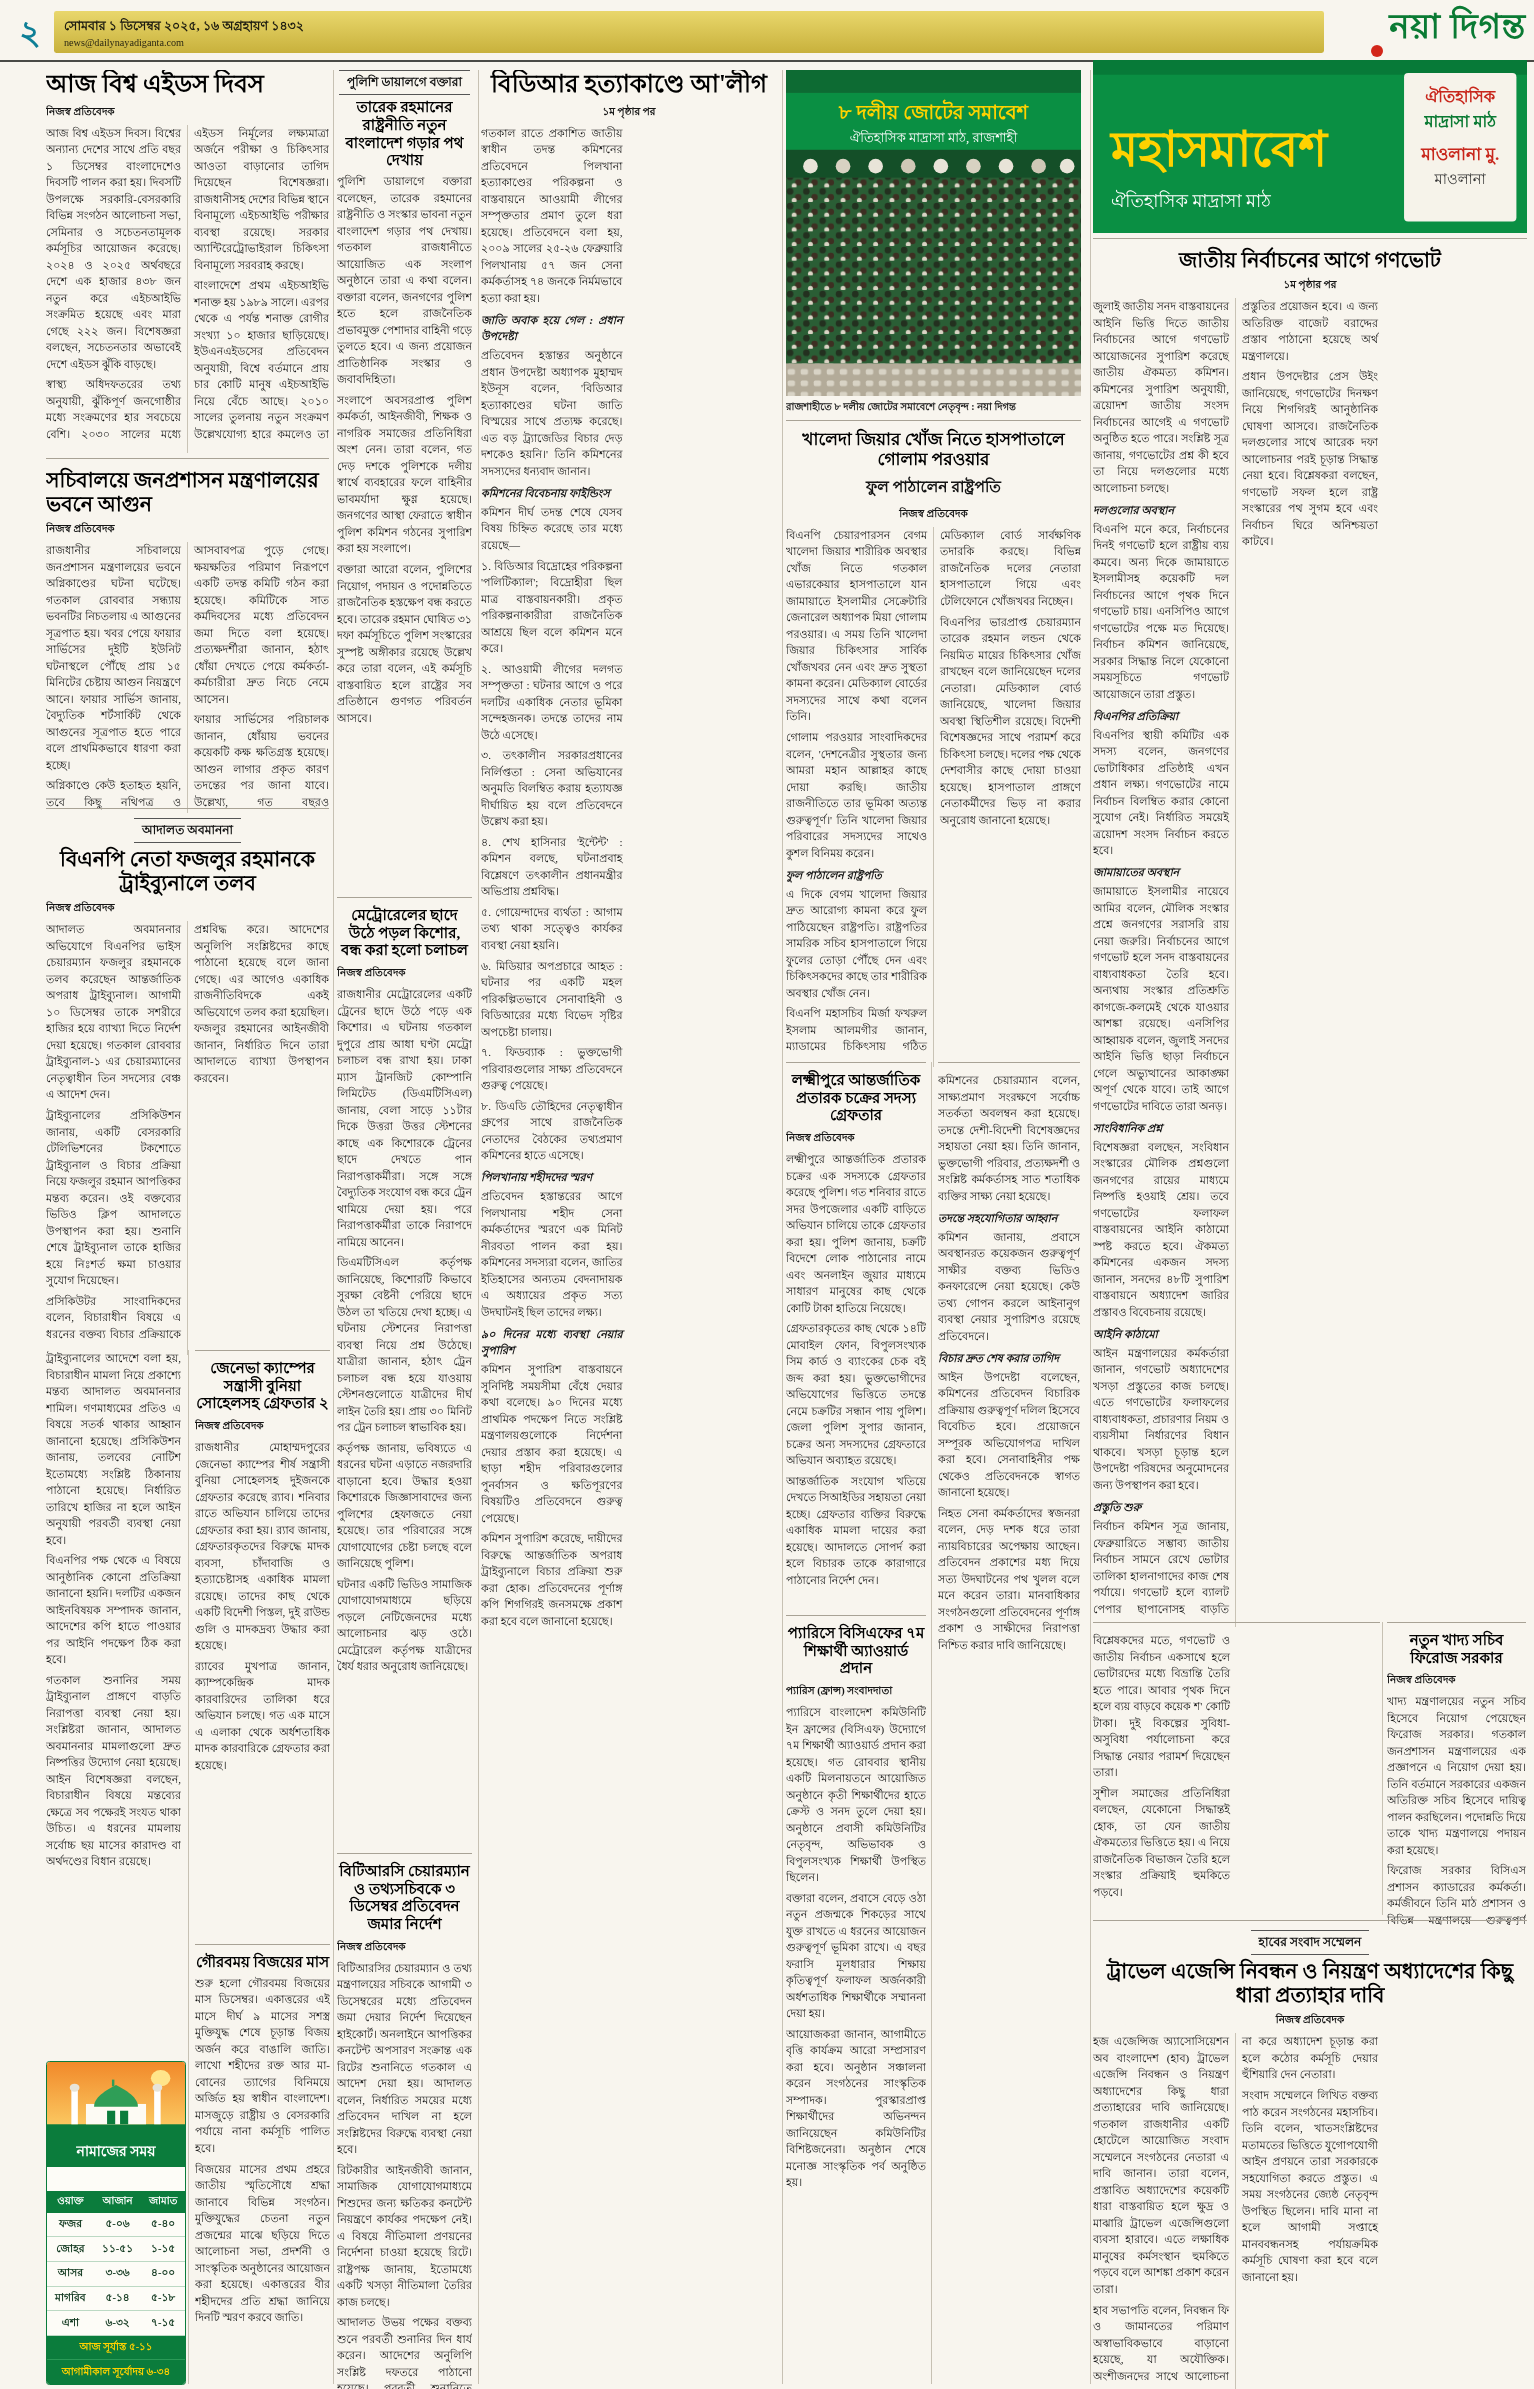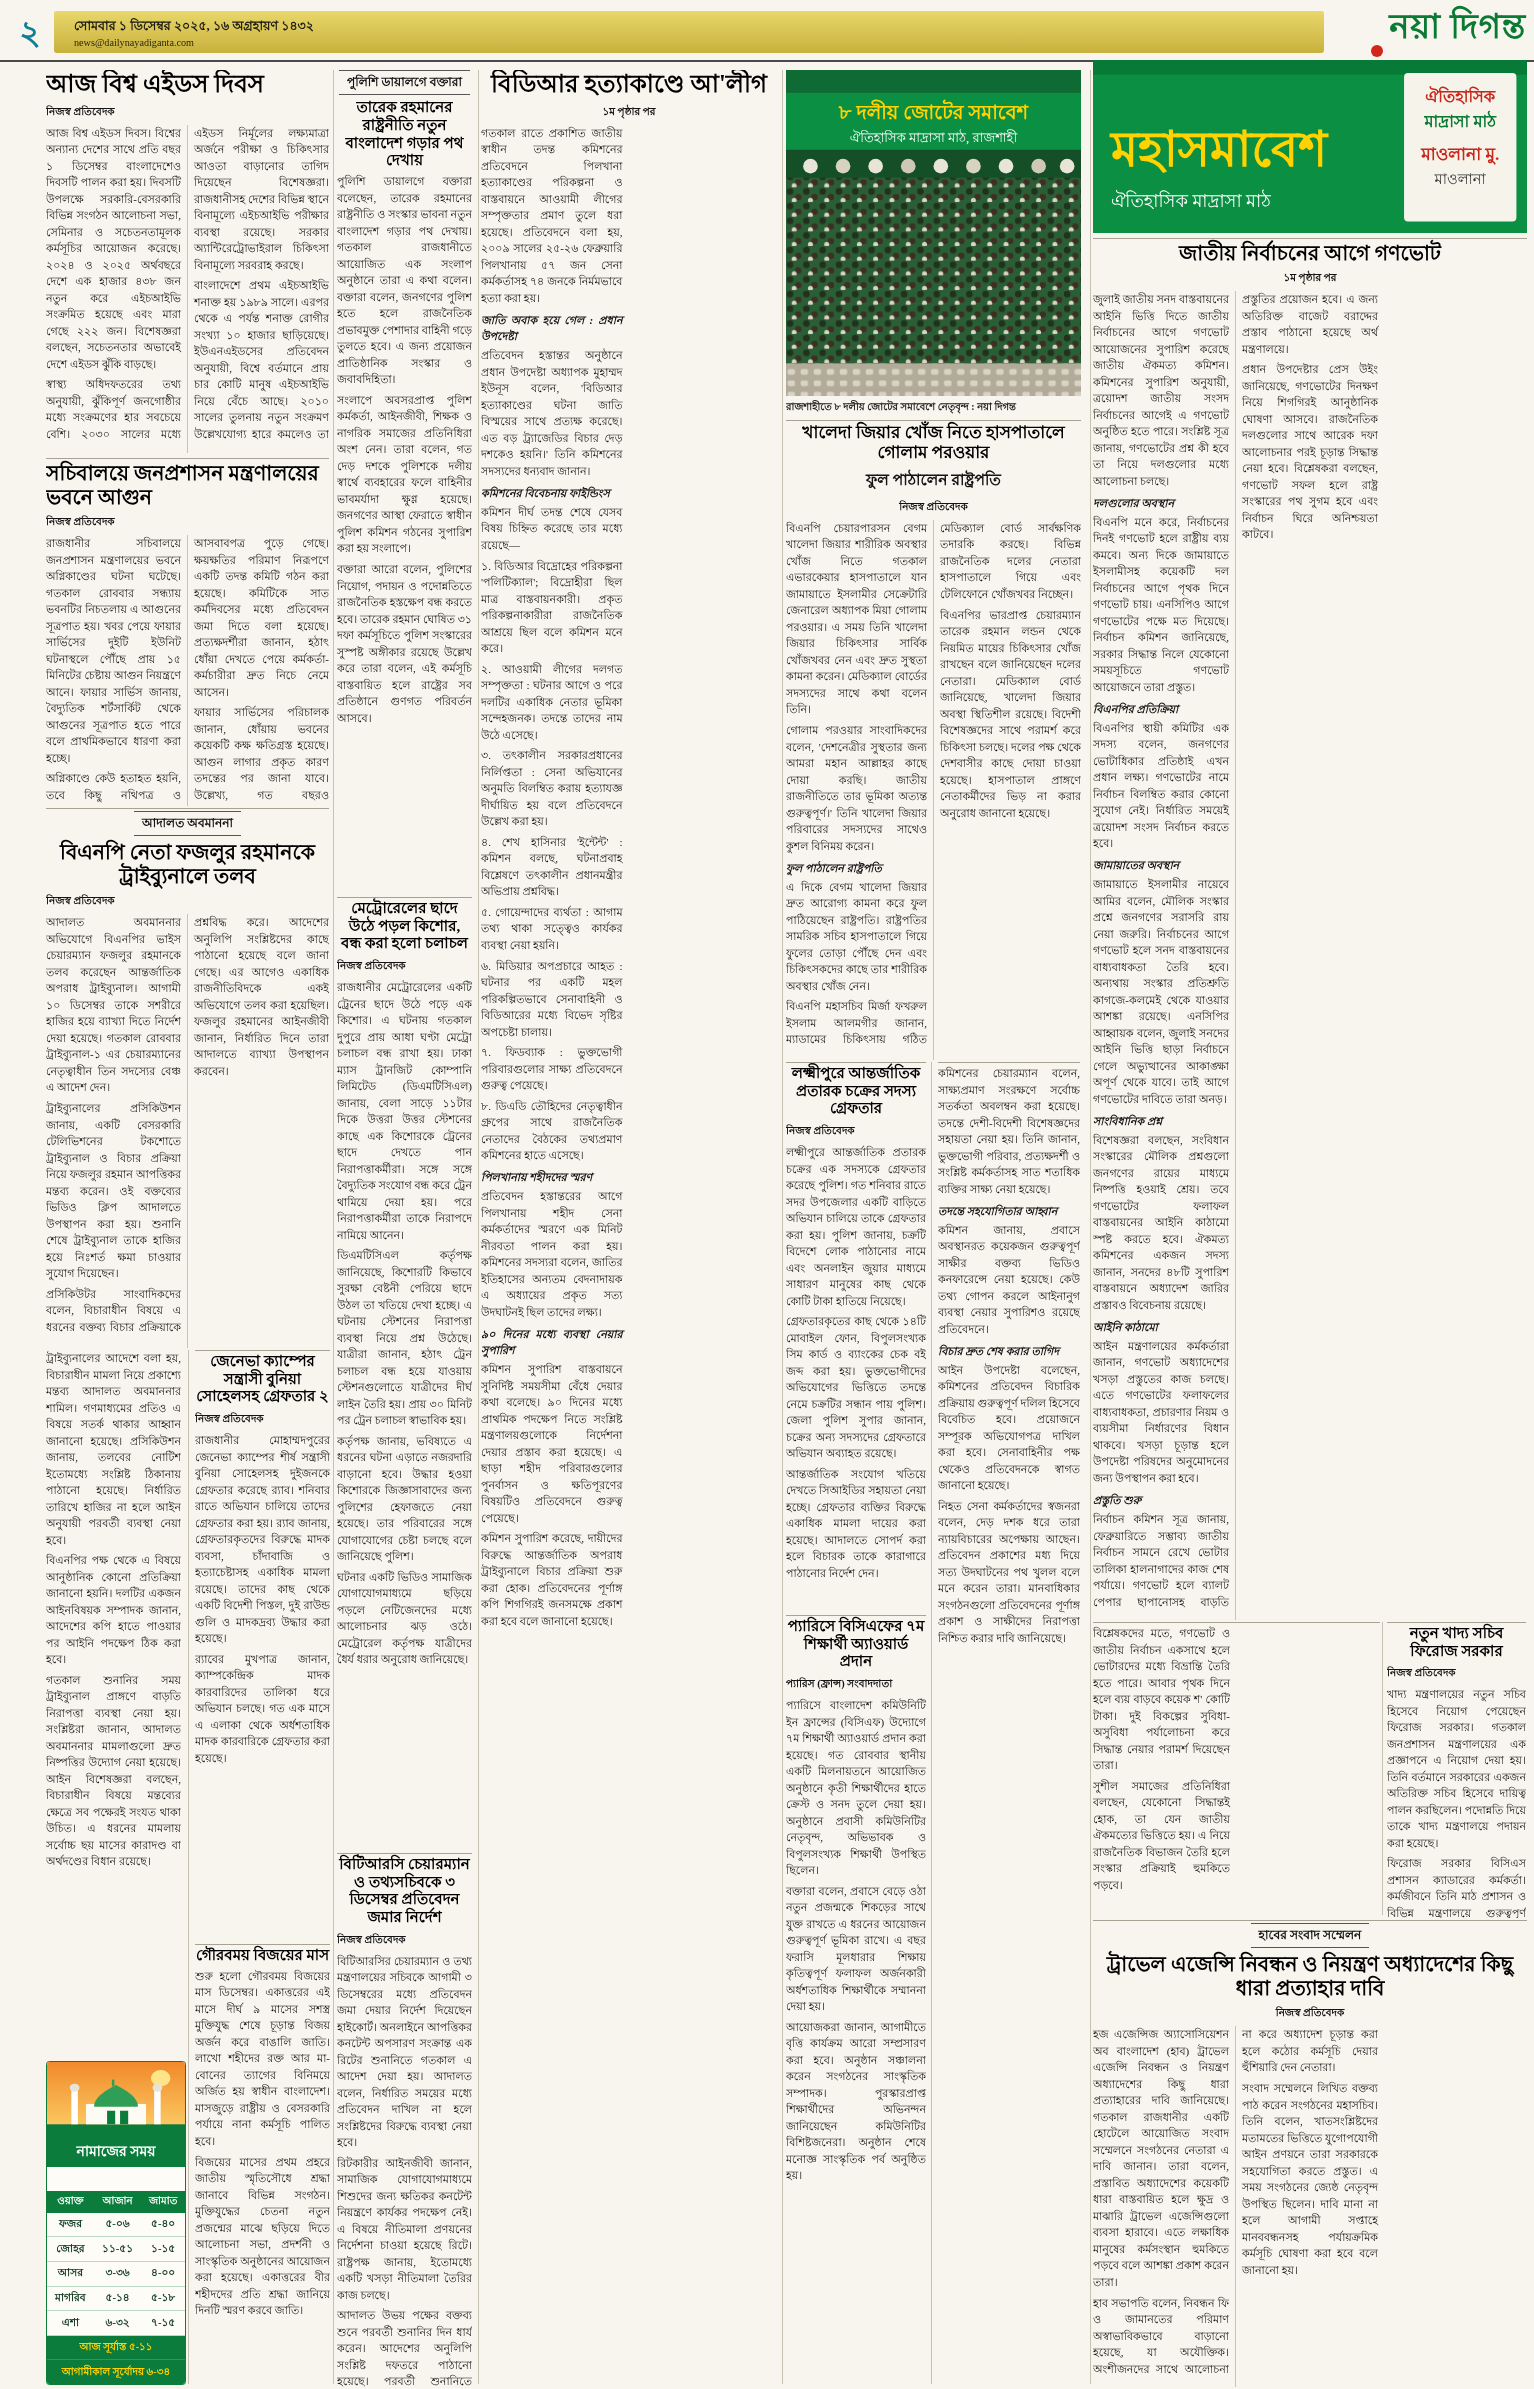--- a/index.html
+++ b/index.html
@@ -2,21 +2,21 @@
 <html style="font-size:13px"><head>
 <meta charset="utf-8">
 <style>
   html,body{margin:0;padding:0;}
   body{
     width:1535px;height:2389px;position:relative;
     background:#f8f5ee;color:#141414;
     font-family:"Liberation Serif","DejaVu Sans",serif;
   }
   .block{position:absolute;overflow:hidden;display:flex;flex-direction:column;}
-  .rt{border-top:0.8px solid #a8a295;padding-top:2px;}
+  .rt{border-top:0.8px solid #a8a295;padding-top:9px;}
   .vrule{position:absolute;width:0.8px;background:#c7c1b3;}
   .hrule{position:absolute;height:1.6px;background:#4a4a46;left:0;right:0;}
   h1,h2,h3{margin:0 0 3.3px;line-height:1.18;font-weight:bold;color:#000;}
   .h-xl{font-size:24.4px;}
   .h-l{font-size:20.4px;}
   .h-m{font-size:17px;}
   .h-s{font-size:15px;}
   .center{text-align:center;}
   .kicker{text-align:center;font-weight:bold;font-size:12.2px;margin:0 auto 4.1px;
     border-top:0.8px solid #555;border-bottom:0.8px solid #555;padding:1.6px 8.1px;display:table;}
@@ -26,21 +26,21 @@
   .body-text{flex:1;overflow:hidden;font-size:11px;line-height:1.5;text-align:justify;}
   .body-text p{margin:0 0 4.1px;}
   .subhead{font-weight:bold;margin:5.7px 0 2.4px;font-size:11px;font-style:italic;}
   .cols-2{column-count:2;column-gap:13px;column-rule:0.8px solid #c9c3b5;column-fill:auto;height:100%;}
   .cols-3{column-count:3;column-gap:13px;column-rule:0.8px solid #c9c3b5;column-fill:auto;height:100%;}
   
   .pageno{position:absolute;left:11.4px;top:13px;width:37px;height:41px;
     font-size:33px;font-weight:bold;color:#0e7f96;line-height:41px;text-align:center;}
   .datebar{position:absolute;left:54px;top:11.4px;width:1270px;height:42px;
     background:linear-gradient(180deg,#e9d76c,#c8b13c);border-radius:2.4px;
-    display:flex;flex-direction:column;justify-content:center;padding:0 20px;box-sizing:border-box;}
+    display:flex;flex-direction:column;justify-content:center;padding:0 10px;box-sizing:border-box;}
   .dateline{font-size:12.6px;font-weight:bold;color:#1c1b10;}
   .email{font-size:10.2px;color:#2a2713;}
   .logo{position:absolute;left:1335px;top:4.9px;width:191px;height:52px;
     display:flex;align-items:flex-end;justify-content:flex-end;}
   .logo-text{font-size:34px;font-weight:800;color:#0a7a33;letter-spacing:0.8px;position:relative;}
   .logo-dot{width:12.2px;height:12.2px;background:#d22619;border-radius:50%;display:inline-block;margin-right:6.5px;}
   .caption{font-size:10px;font-weight:bold;color:#222;}
   
   .photo-svg,.banner-svg{width:100%;height:100%;display:block;}
   

